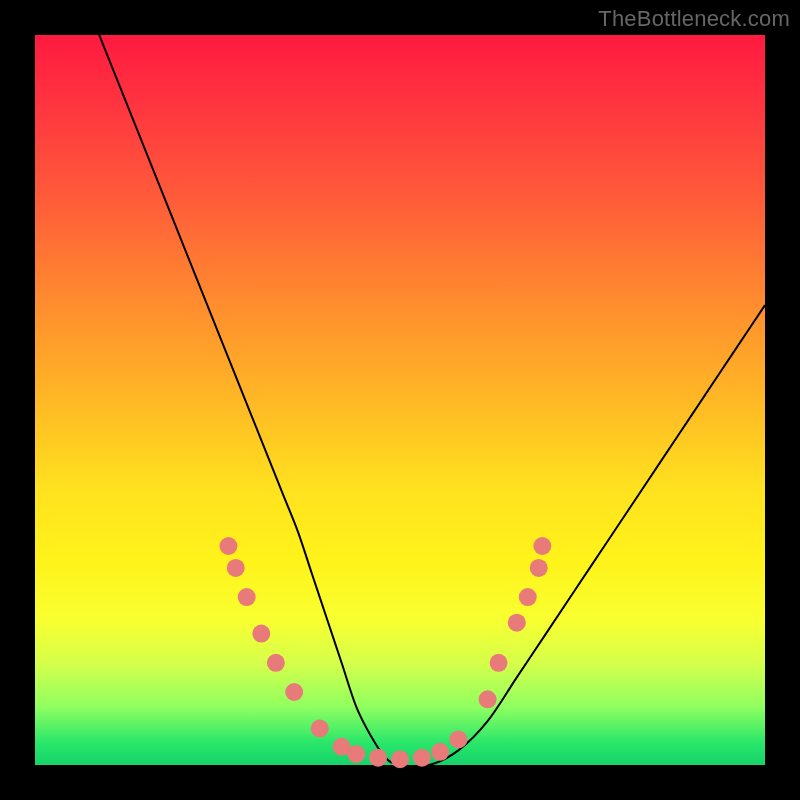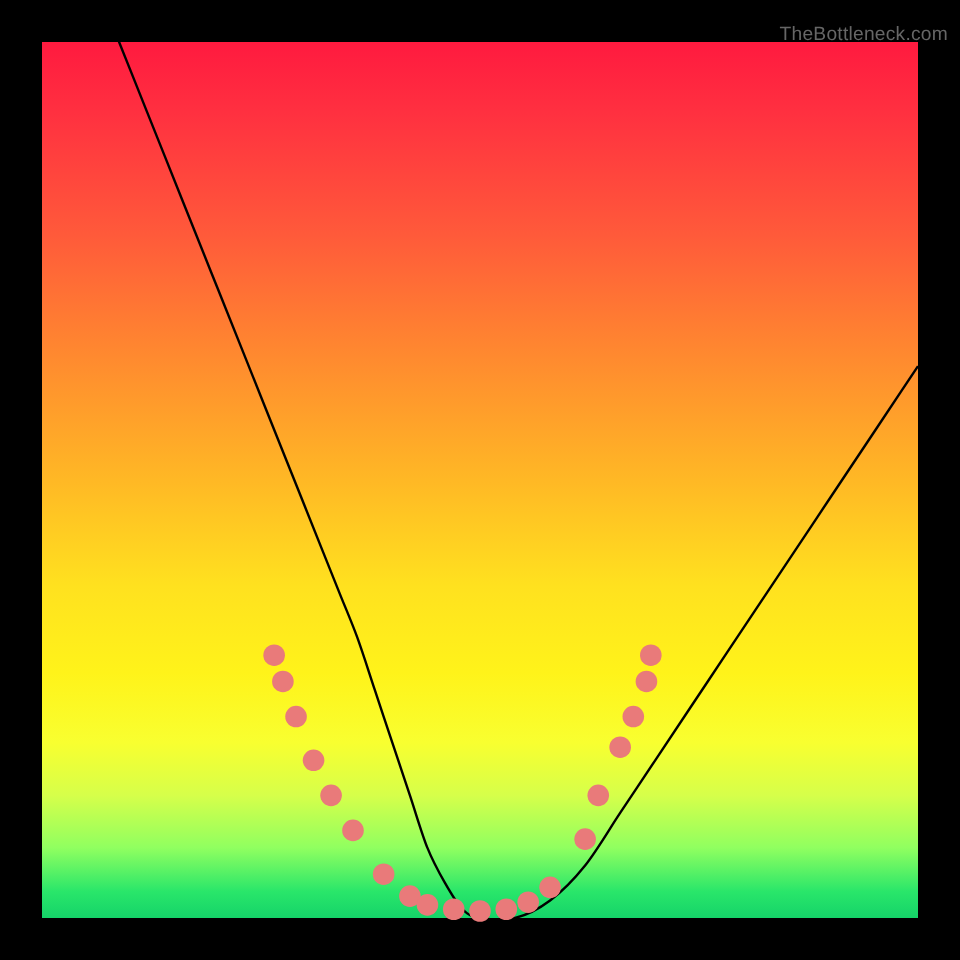--- a/index.html
+++ b/index.html
@@ -37,24 +37,24 @@
       #fff31a 72%,
       #f8ff30 80%,
       #d6ff4a 86%,
       #90ff60 92%,
       #29e66a 97%,
       #15d369 100%
     );
   }
   .watermark {
     position: absolute;
-    top: 20px;
+    top: 6px;
     right: 10px;
     color: #666;
-    font-size: 16px;
+    font-size: 22px;
     letter-spacing: 0.2px;
     font-weight: 500;
     user-select: none;
   }
   svg.curve {
     position: absolute;
     left: 0;
     top: 0;
     width: 730px;
     height: 730px;

